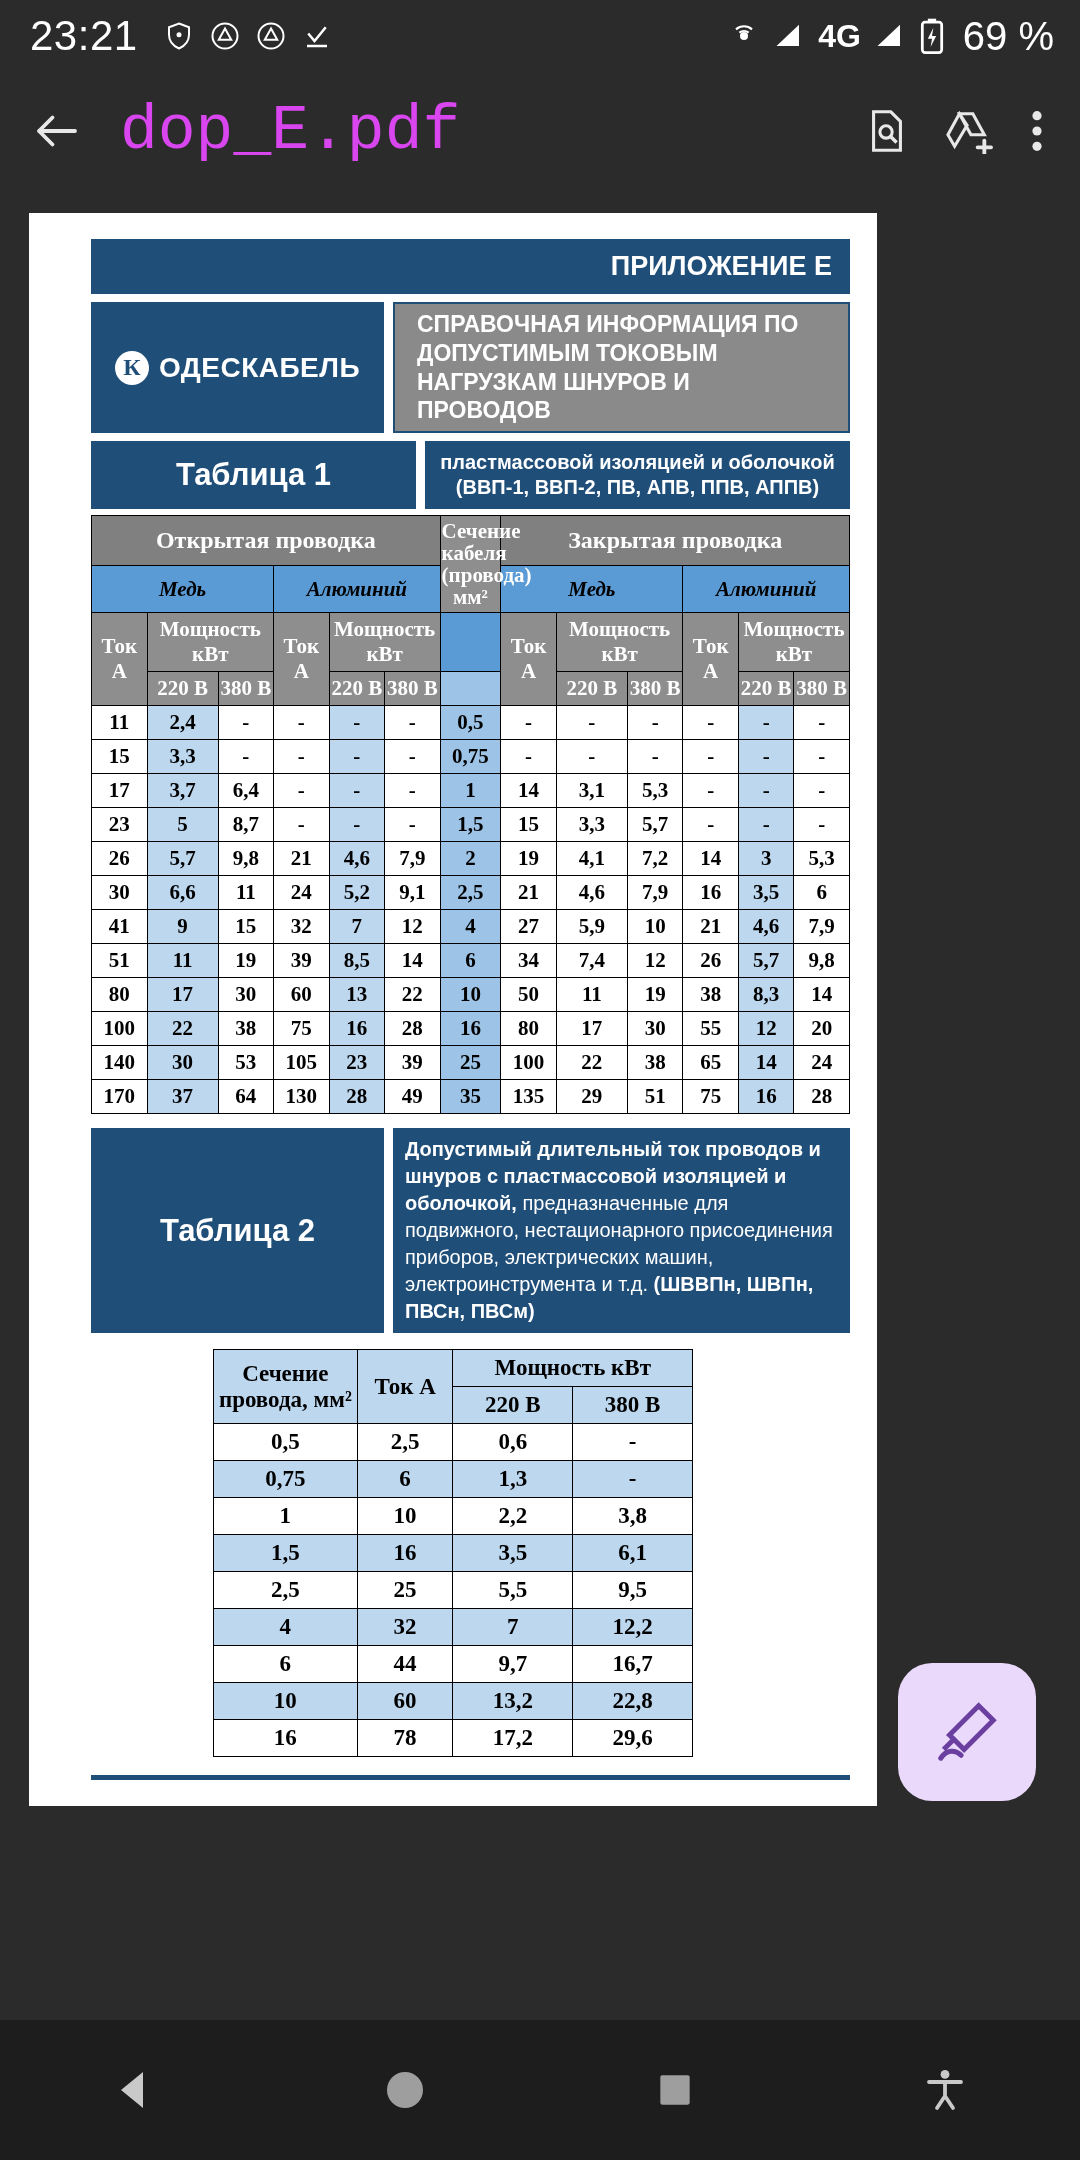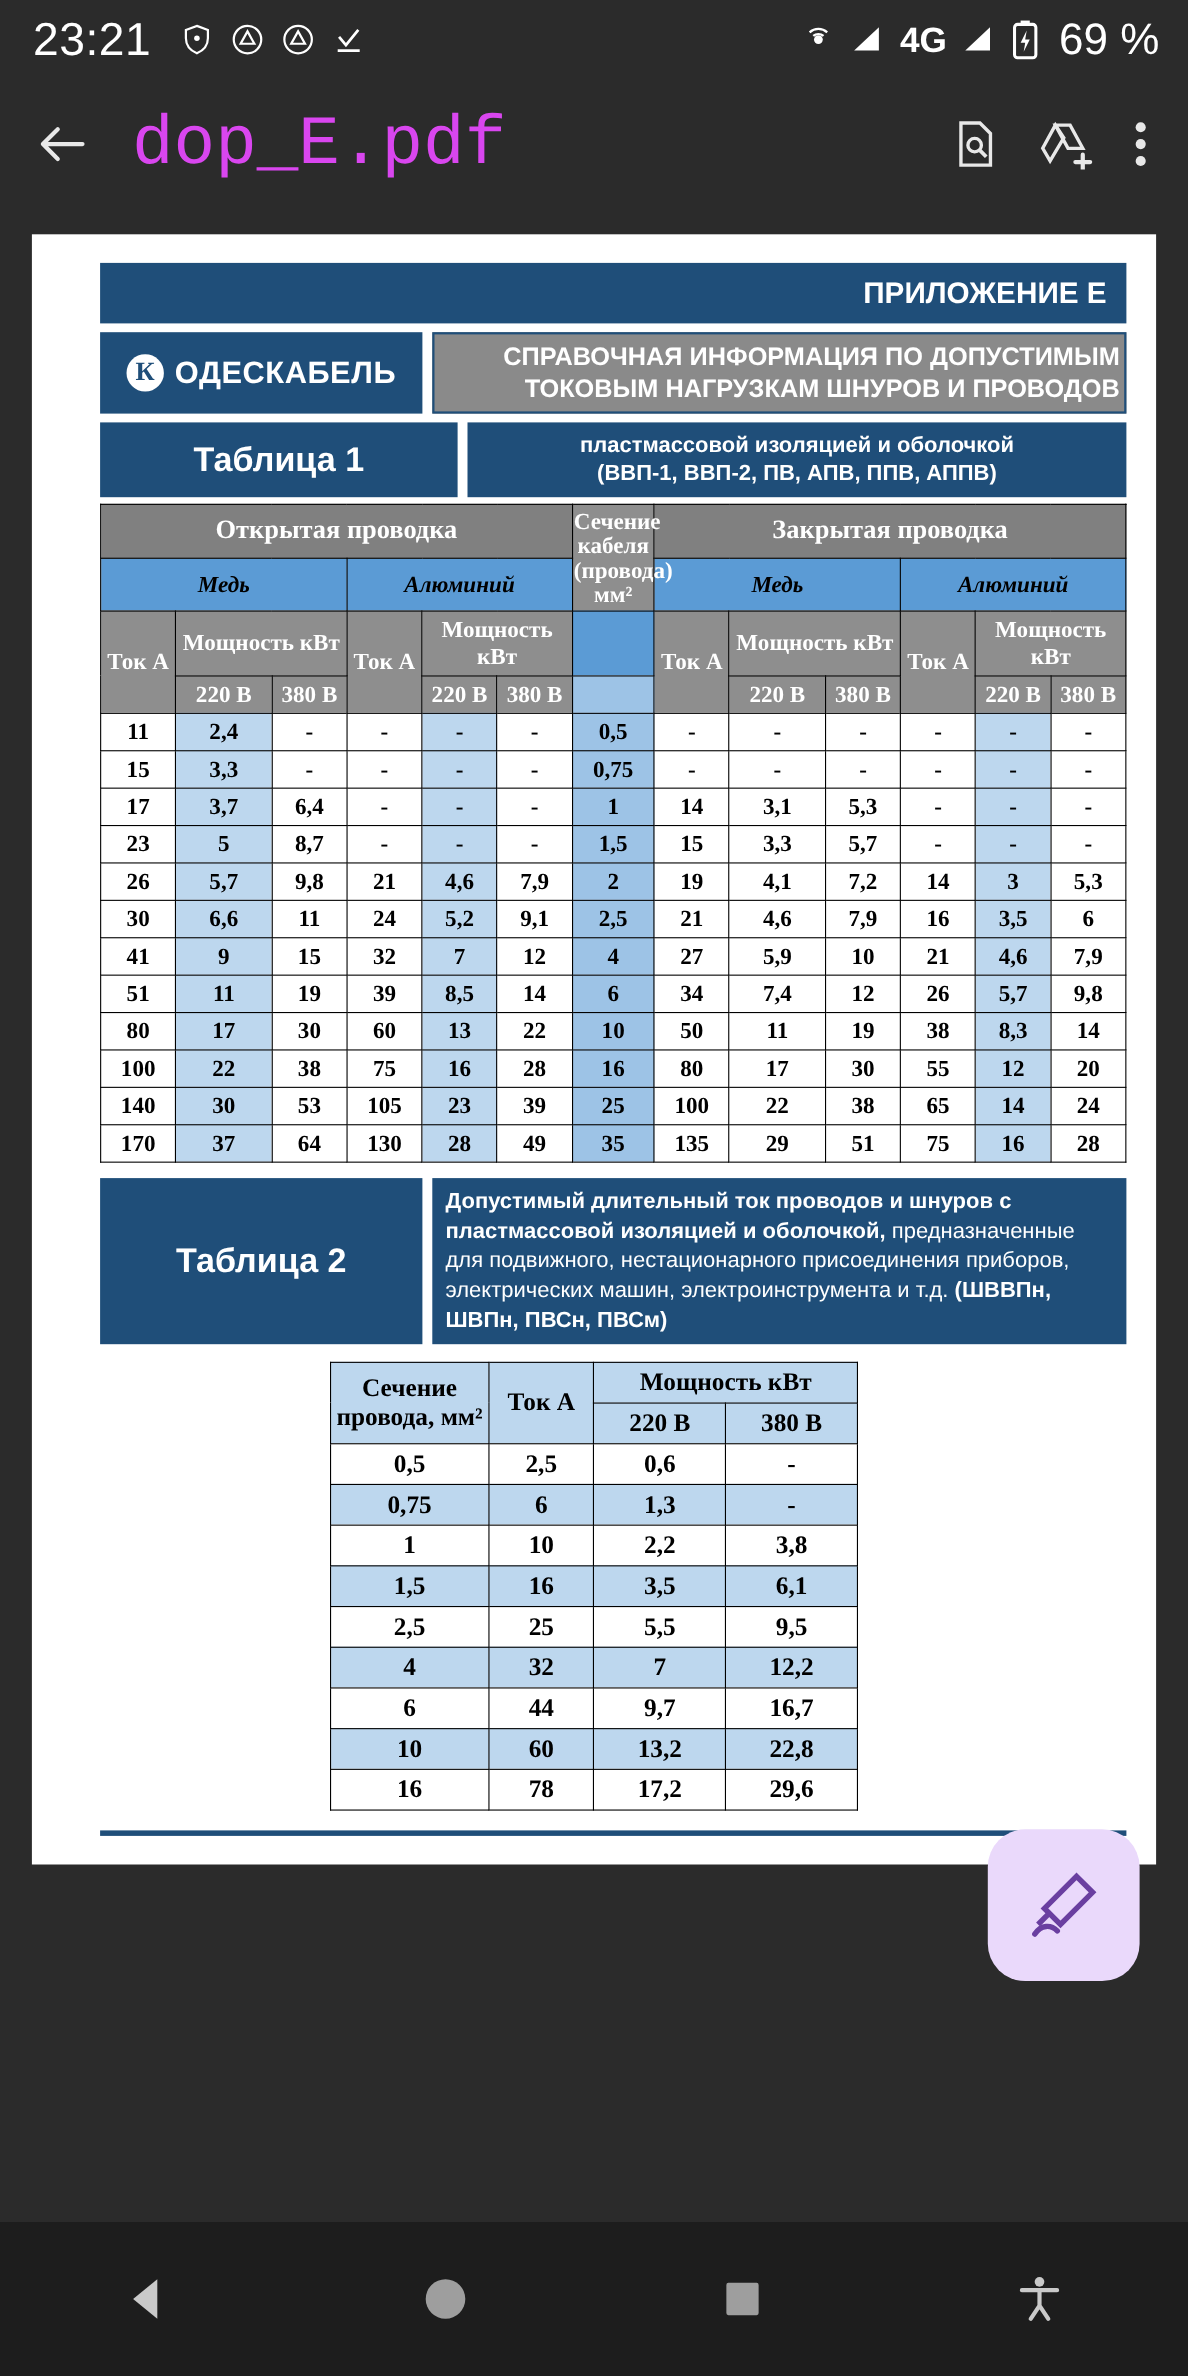--- a/index.html
+++ b/index.html
@@ -70,21 +70,21 @@
     align-items: center;
     gap: 34px;
     margin-right: 8px;
   }
 
   
   .page-wrap {
     position: absolute;
     left: 29px;
     top: 213px;
-    width: 1022px;
+    width: 848px;
     background: #ffffff;
     padding: 26px 27px 26px 27px;
     box-sizing: border-box;
   }
 
   table { border-collapse: collapse; }
 
   .hdr-appendix {
     background: #1f4e79;
     color: #ffffff;
@@ -126,25 +126,25 @@
     font-size: 28px;
     letter-spacing: 0.5px;
   }
   .ref-box {
     flex: 1;
     background: #8a8a8a;
     border: 2px solid #1f4e79;
     color: #ffffff;
     font-weight: bold;
     font-size: 23px;
-    text-align: right;
+    text-align: left;
     display: flex;
     align-items: center;
     justify-content: center;
-    padding: 6px 4px;
+    padding: 6px 22px;
     line-height: 1.25;
     box-sizing: border-box;
   }
 
   .row-t1 {
     display: flex;
     gap: 9px;
     margin-left: 35px;
     margin-bottom: 6px;
   }

